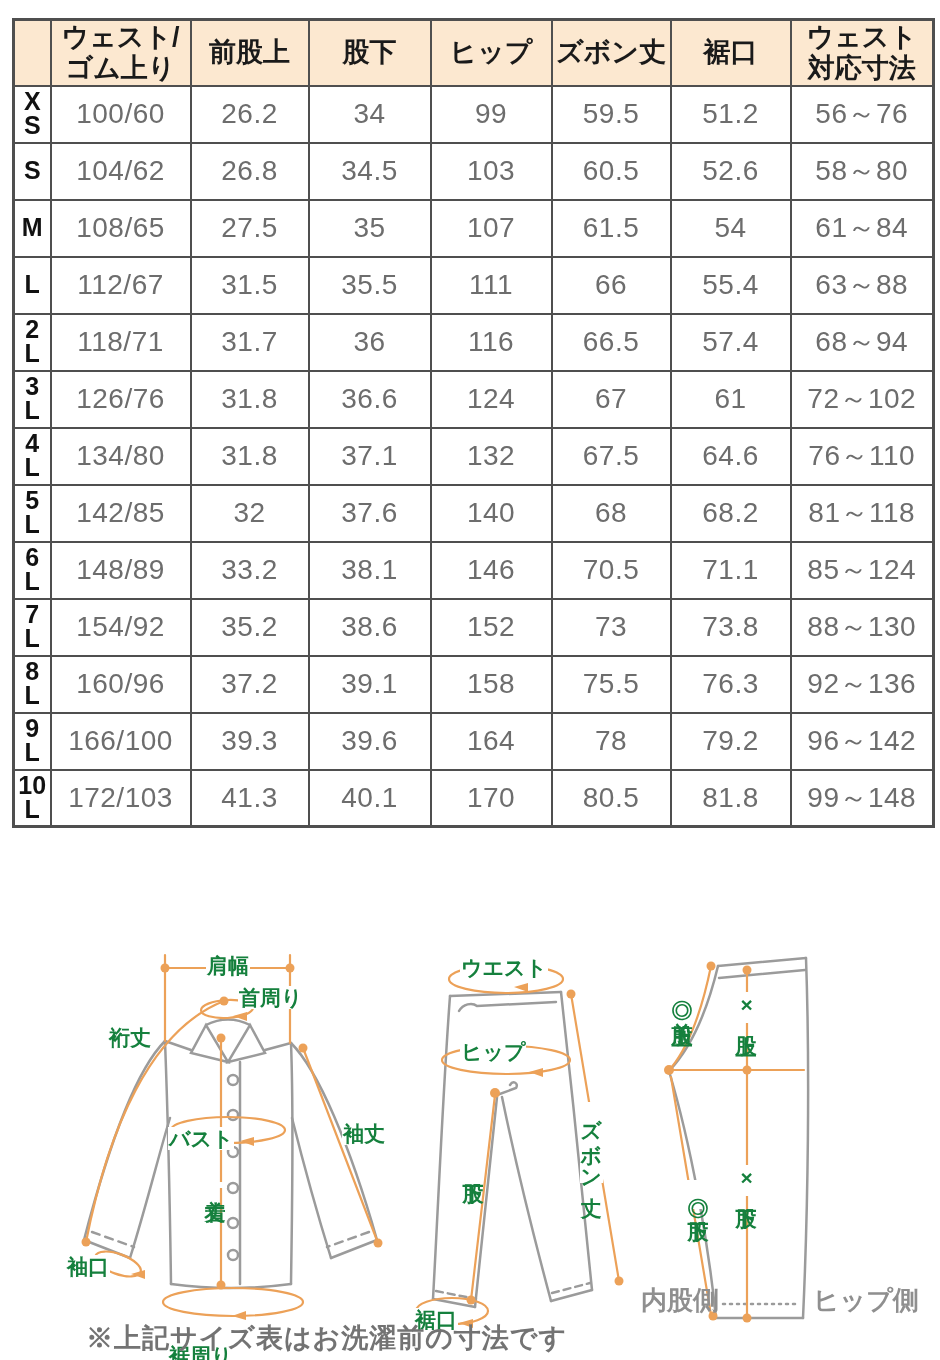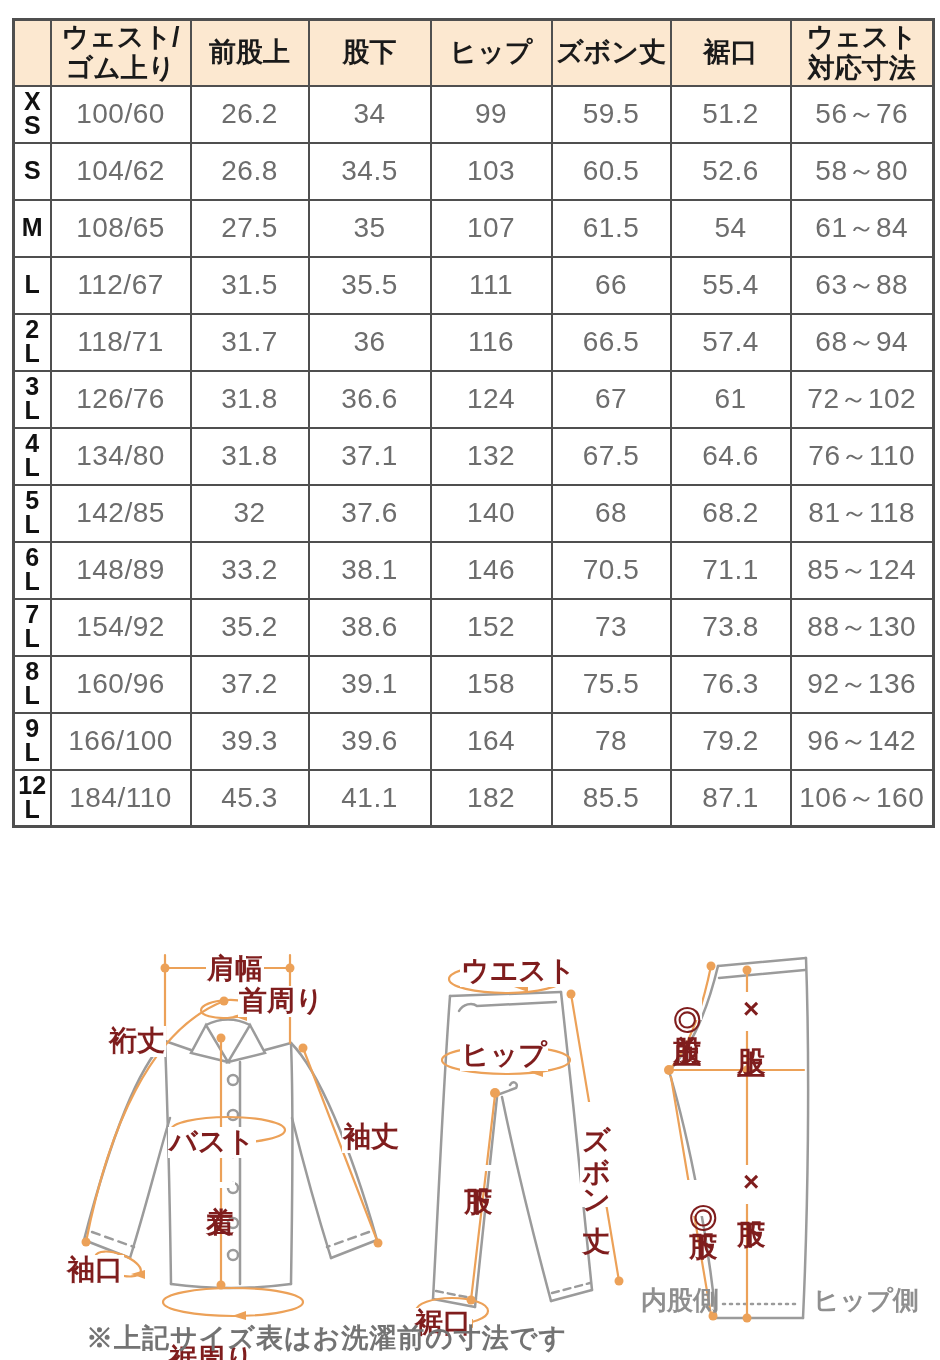--- a/index.html
+++ b/index.html
@@ -25,21 +25,21 @@
   }
   .size-cell{
     font-weight:700;font-size:25px;color:#111111;background:#ffffff;
     white-space:pre-line;line-height:0.95;
   }
   td.val{font-size:28px;color:#6d6d6d;font-weight:400;letter-spacing:0.5px;background:#ffffff;}
 
   
   .diagram-svg{position:absolute;left:0;top:0;width:940px;height:1360px;z-index:1;}
   .dlabel{
-    position:absolute;z-index:2;font-weight:700;font-size:28px;color:#7f1d1d;
+    position:absolute;z-index:2;font-weight:700;font-size:21px;color:#15803d;
     background:#ffffff;line-height:1.1;white-space:nowrap;padding:0 1px;
   }
   .dlabel.vert{
     writing-mode:vertical-rl;text-orientation:upright;letter-spacing:2px;
     padding:1px 0;
   }
   .dlabel.gray{color:#8f8f8f;background:transparent;font-size:26px;}
   .note{
     position:absolute;left:86px;top:1320px;z-index:2;
     font-size:27px;font-weight:700;color:#737373;letter-spacing:1px;
@@ -197,29 +197,29 @@
 L</td>
         <td class="val">166/100</td>
         <td class="val">39.3</td>
         <td class="val">39.6</td>
         <td class="val">164</td>
         <td class="val">78</td>
         <td class="val">79.2</td>
         <td class="val">96～142</td>
       </tr>
       <tr>
-        <td class="size-cell">12
-L</td>
-        <td class="val">184/110</td>
-        <td class="val">45.3</td>
-        <td class="val">41.1</td>
-        <td class="val">182</td>
-        <td class="val">85.5</td>
-        <td class="val">87.1</td>
-        <td class="val">106～160</td>
+        <td class="size-cell">10
+L</td>
+        <td class="val">172/103</td>
+        <td class="val">41.3</td>
+        <td class="val">40.1</td>
+        <td class="val">170</td>
+        <td class="val">80.5</td>
+        <td class="val">81.8</td>
+        <td class="val">99～148</td>
       </tr>
     </tbody>
 </table>
 
 <svg class="diagram-svg" viewBox="0 0 940 1360" aria-hidden="true">
 
   <g fill="none" stroke="#9b9b9b" stroke-width="2.5" stroke-linecap="round">
 
     <path d="M165,1041 C168,1120 170,1210 171,1284"></path>
     <path d="M171,1284 Q231,1292 291,1284"></path>

